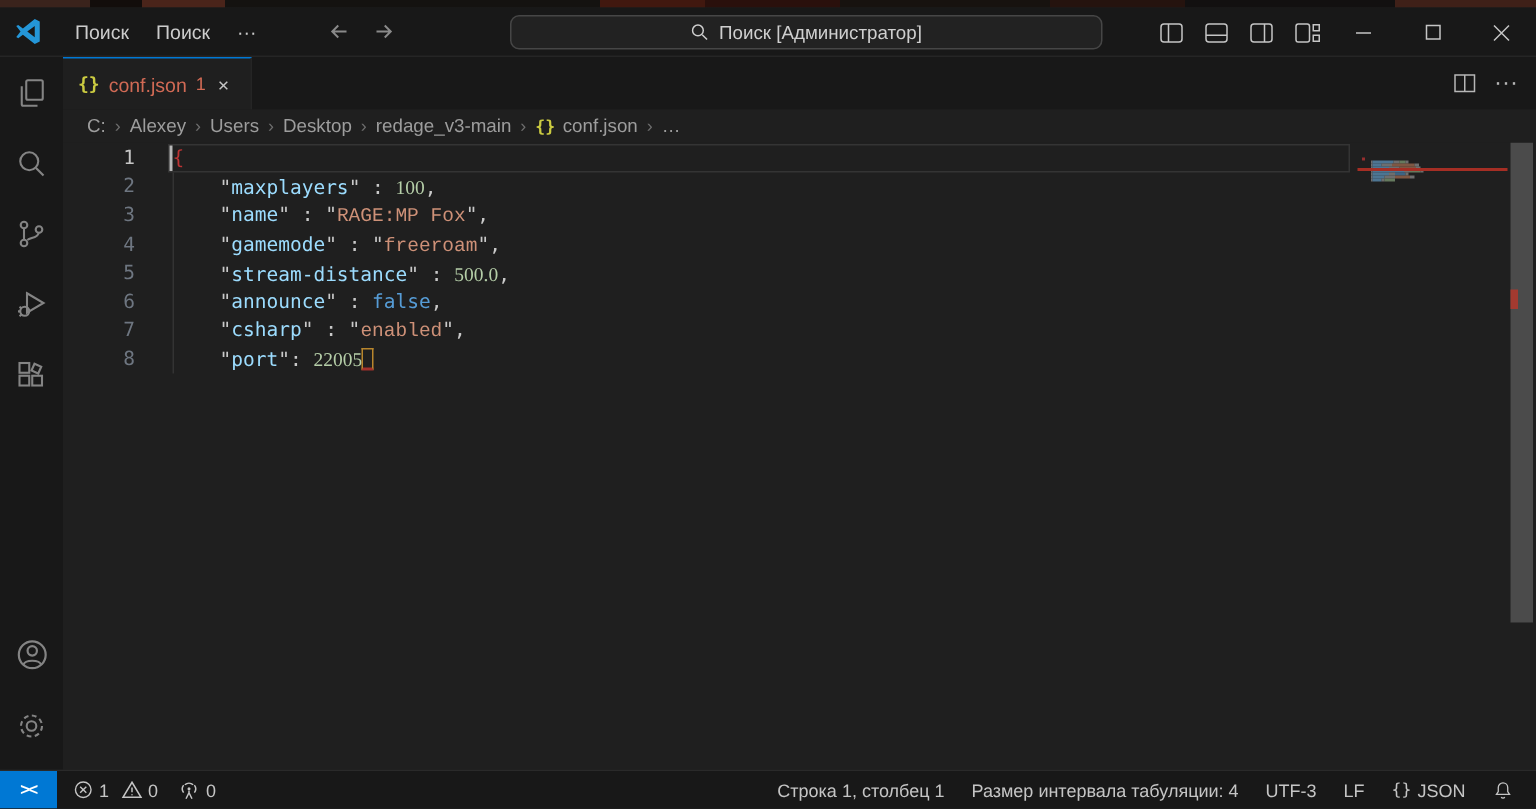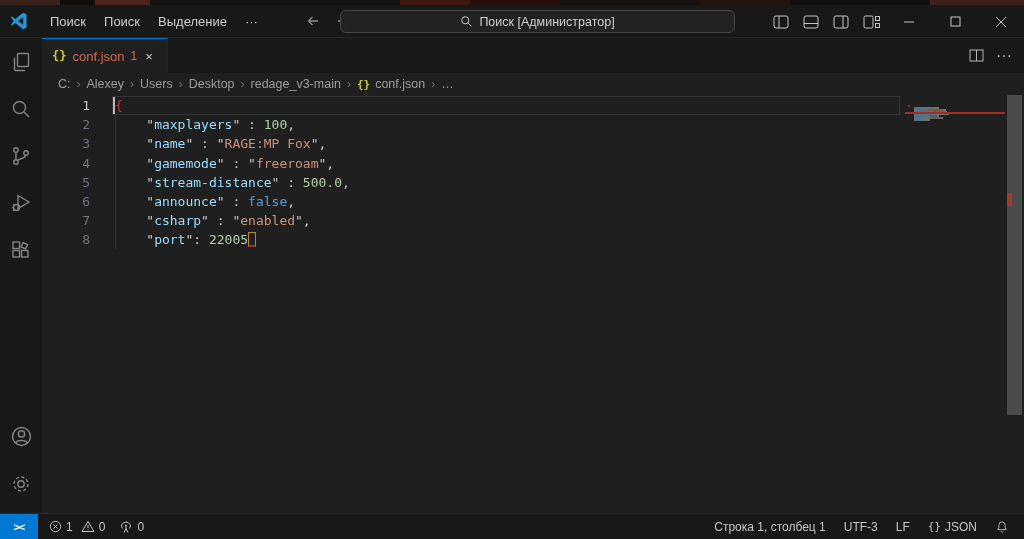--- a/index.html
+++ b/index.html
@@ -55,22 +55,22 @@
   
   .editor { position:relative; flex:1; background:#1f1f1f; font-family:"DejaVu Sans Mono","Liberation Mono",monospace;
     font-size:13px; line-height:19.2px; overflow:hidden; }
   .gutter { position:absolute; left:0; top:1px; width:48px; text-align:right; color:#6e7681; }
   .gutter .line-num { height:19.2px; }
   .gutter .line-num.active { color:#c6c6c6; }
   .code-lines { position:absolute; left:73px; top:1px; white-space:pre; }
   .code-line { height:19.2px; }
   .tok-p { color:#c9c9c9; }
   .tok-k { color:#9cdcfe; }
-  .tok-s { color:#ce9178; }
-  .tok-n { color:#b5cea8; }
+  .tok-s { color:#ce9178;font-family:Liberation Mono, monospace; }
+  .tok-n { color:#b5cea8;font-family:Liberation Serif, serif; }
   .tok-b { color:#569cd6; }
   .tok-err { color:#bd3434; }
   .end-box { display:inline-block; width:8px; height:15px; border:1px solid #b8862d; vertical-align:-3px;
     border-bottom:2px solid #a2312c; }
   .current-line { position:absolute; left:70px; top:1px; width:788px; height:19px; border:1px solid #343434; }
   .cursor { position:absolute; left:71px; top:2px; width:2px; height:17px; background:#b8b8b8; }
   .indent-guide { position:absolute; left:73px; top:20px; width:1px; height:134px; background:#333333; }
 
   
   .minimap { position:absolute; left:863px; top:0; width:100px; height:100%; }
@@ -107,21 +107,20 @@
 <body>
 
 <div class="desktop-strip"></div>
 
 <div class="titlebar">
   <svg class="vscode-logo" viewBox="0 0 24 24">
     <path fill="#2496d8" d="M17 2 L21 4 L21 20 L17 22 L7.5 14.5 L3.8 17.3 L2.2 16.4 L5.6 12 L2.2 7.6 L3.8 6.7 L7.5 9.5 Z M17 7.5 L11 12 L17 16.5 Z"></path>
   </svg>
   <div class="menu-item">Поиск</div>
   <div class="menu-item">Поиск</div>
-  <div class="menu-item">Выделение</div>
   <div class="menu-item">···</div>
 
   <div class="nav-arrows">
     <svg width="16" height="16" viewBox="0 0 16 16">
       <path d="M13 8H3.5 M7.5 4 3.5 8l4 4" stroke="#8a8a8a" stroke-width="1.3" fill="none"></path>
     </svg>
     <svg width="16" height="16" viewBox="0 0 16 16">
       <path d="M3 8h9.5 M8.5 4l4 4-4 4" stroke="#8a8a8a" stroke-width="1.3" fill="none"></path>
     </svg>
   </div>
@@ -331,20 +330,23 @@
         <path d="M7 7v1.5 M5 12.5 7 8.5l2 4" stroke="#c5c5c5" fill="none"></path>
     </svg>
     <span>0</span>
   </div>
 
   <div class="sb-right">
     <div class="sb-item">
         <span>Строка 1, столбец 1</span>
       </div>
     <div class="sb-item">
+        <span>Размер интервала табуляции: 4</span>
+      </div>
+    <div class="sb-item">
         <span>UTF-3</span>
       </div>
     <div class="sb-item">
         <span>LF</span>
       </div>
     <div class="sb-item">
       <span class="sb-json-glyph">{}</span>
       <span>JSON</span>
     </div>
     <div class="sb-item">

